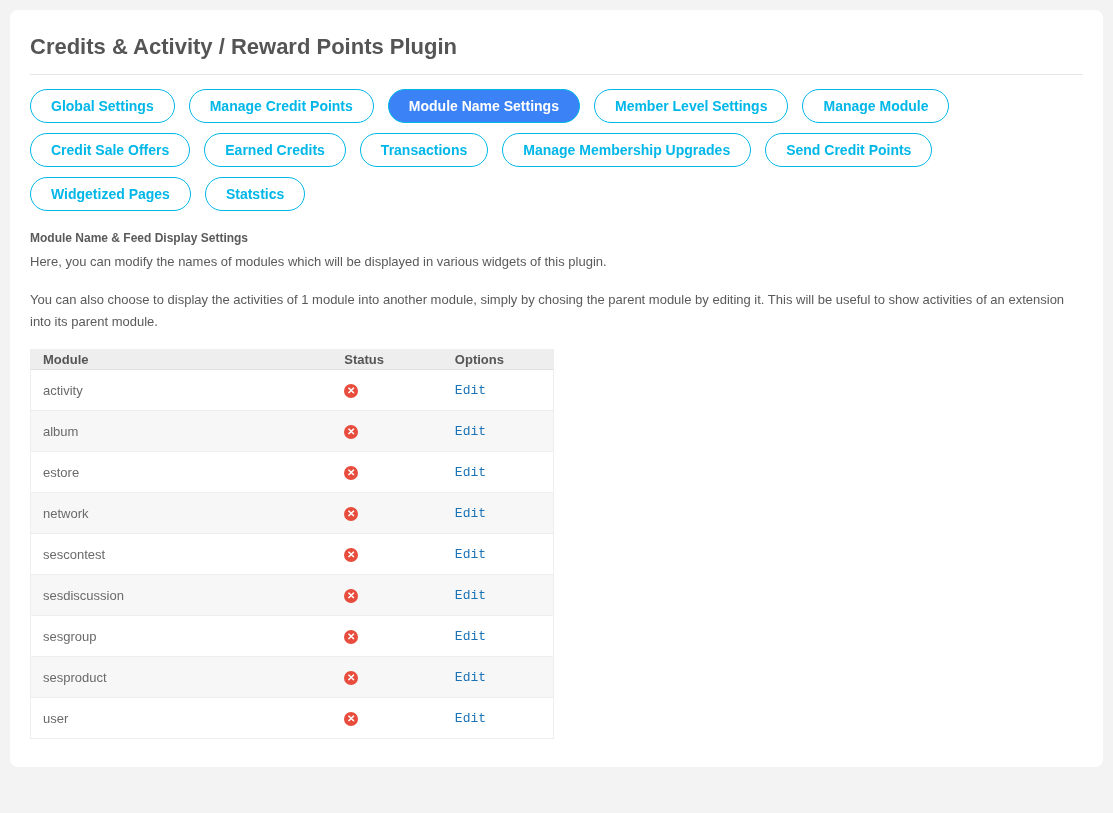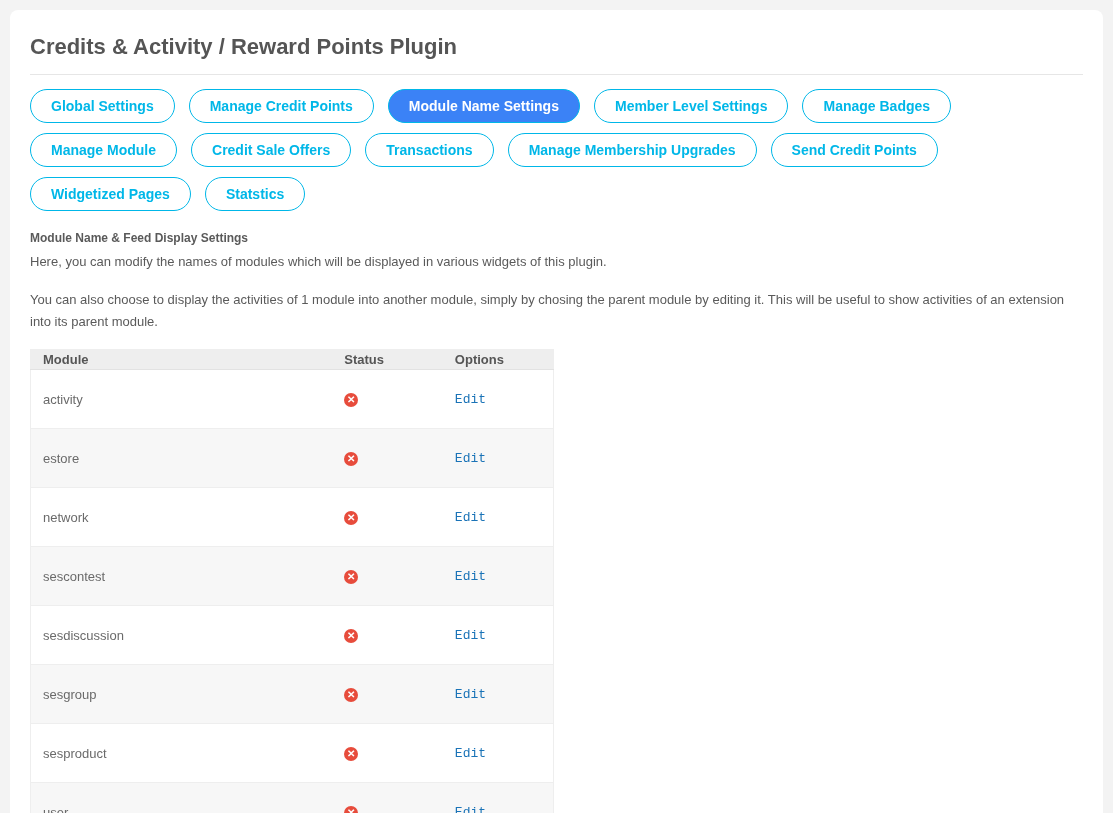--- a/index.html
+++ b/index.html
@@ -70,21 +70,21 @@
   }
   table.module-table th {
     text-align: left;
     background: #eeeeee;
     color: #555555;
     font-weight: bold;
     padding: 2px 12px;
     border-bottom: 1px solid #e2e2e2;
   }
   table.module-table td {
-    padding: 21px 12px;
+    padding: 12px 12px;
     color: #6a6a6a;
     border-bottom: 1px solid #eee;
   }
   table.module-table tr.row:nth-child(even) td {
     background: #f7f7f7;
   }
   .col-module { width: 300px; }
   .col-status { width: 110px; }
   .col-options { width: 110px; }
   .status-icon {
@@ -112,23 +112,23 @@
 
 <div class="card">
   <h1 class="page-title">Credits &amp; Activity / Reward Points Plugin</h1>
   <hr class="divider">
 
   <div class="tabs" id="tabs">
       <button class="tab">Global Settings</button>
       <button class="tab">Manage Credit Points</button>
       <button class="tab active">Module Name Settings</button>
       <button class="tab">Member Level Settings</button>
-      <button class="tab">Manage Badges</button>
       <button class="tab">Manage Module</button>
       <button class="tab">Credit Sale Offers</button>
+      <button class="tab">Earned Credits</button>
       <button class="tab">Transactions</button>
       <button class="tab">Manage Membership Upgrades</button>
       <button class="tab">Send Credit Points</button>
       <button class="tab">Widgetized Pages</button>
       <button class="tab">Statstics</button>
     </div>
 
   <h2 class="section-heading">Module Name &amp; Feed Display Settings</h2>
   <p class="desc">Here, you can modify the names of modules which will be displayed in various widgets of this plugin.</p>
   <p class="desc">You can also choose to display the activities of 1 module into another module, simply by chosing the parent module by editing it. This will be useful to show activities of an extension into its parent module.</p>
@@ -137,20 +137,25 @@
     <thead>
       <tr>
         <th class="col-module">Module</th>
         <th class="col-status">Status</th>
         <th class="col-options">Options</th>
       </tr>
     </thead>
     <tbody id="table-body">
         <tr class="row">
           <td>activity</td>
+          <td><span class="status-icon">✕</span></td>
+          <td><a class="edit-link">Edit</a></td>
+        </tr>
+        <tr class="row">
+          <td>album</td>
           <td><span class="status-icon">✕</span></td>
           <td><a class="edit-link">Edit</a></td>
         </tr>
         <tr class="row">
           <td>estore</td>
           <td><span class="status-icon">✕</span></td>
           <td><a class="edit-link">Edit</a></td>
         </tr>
         <tr class="row">
           <td>network</td>

